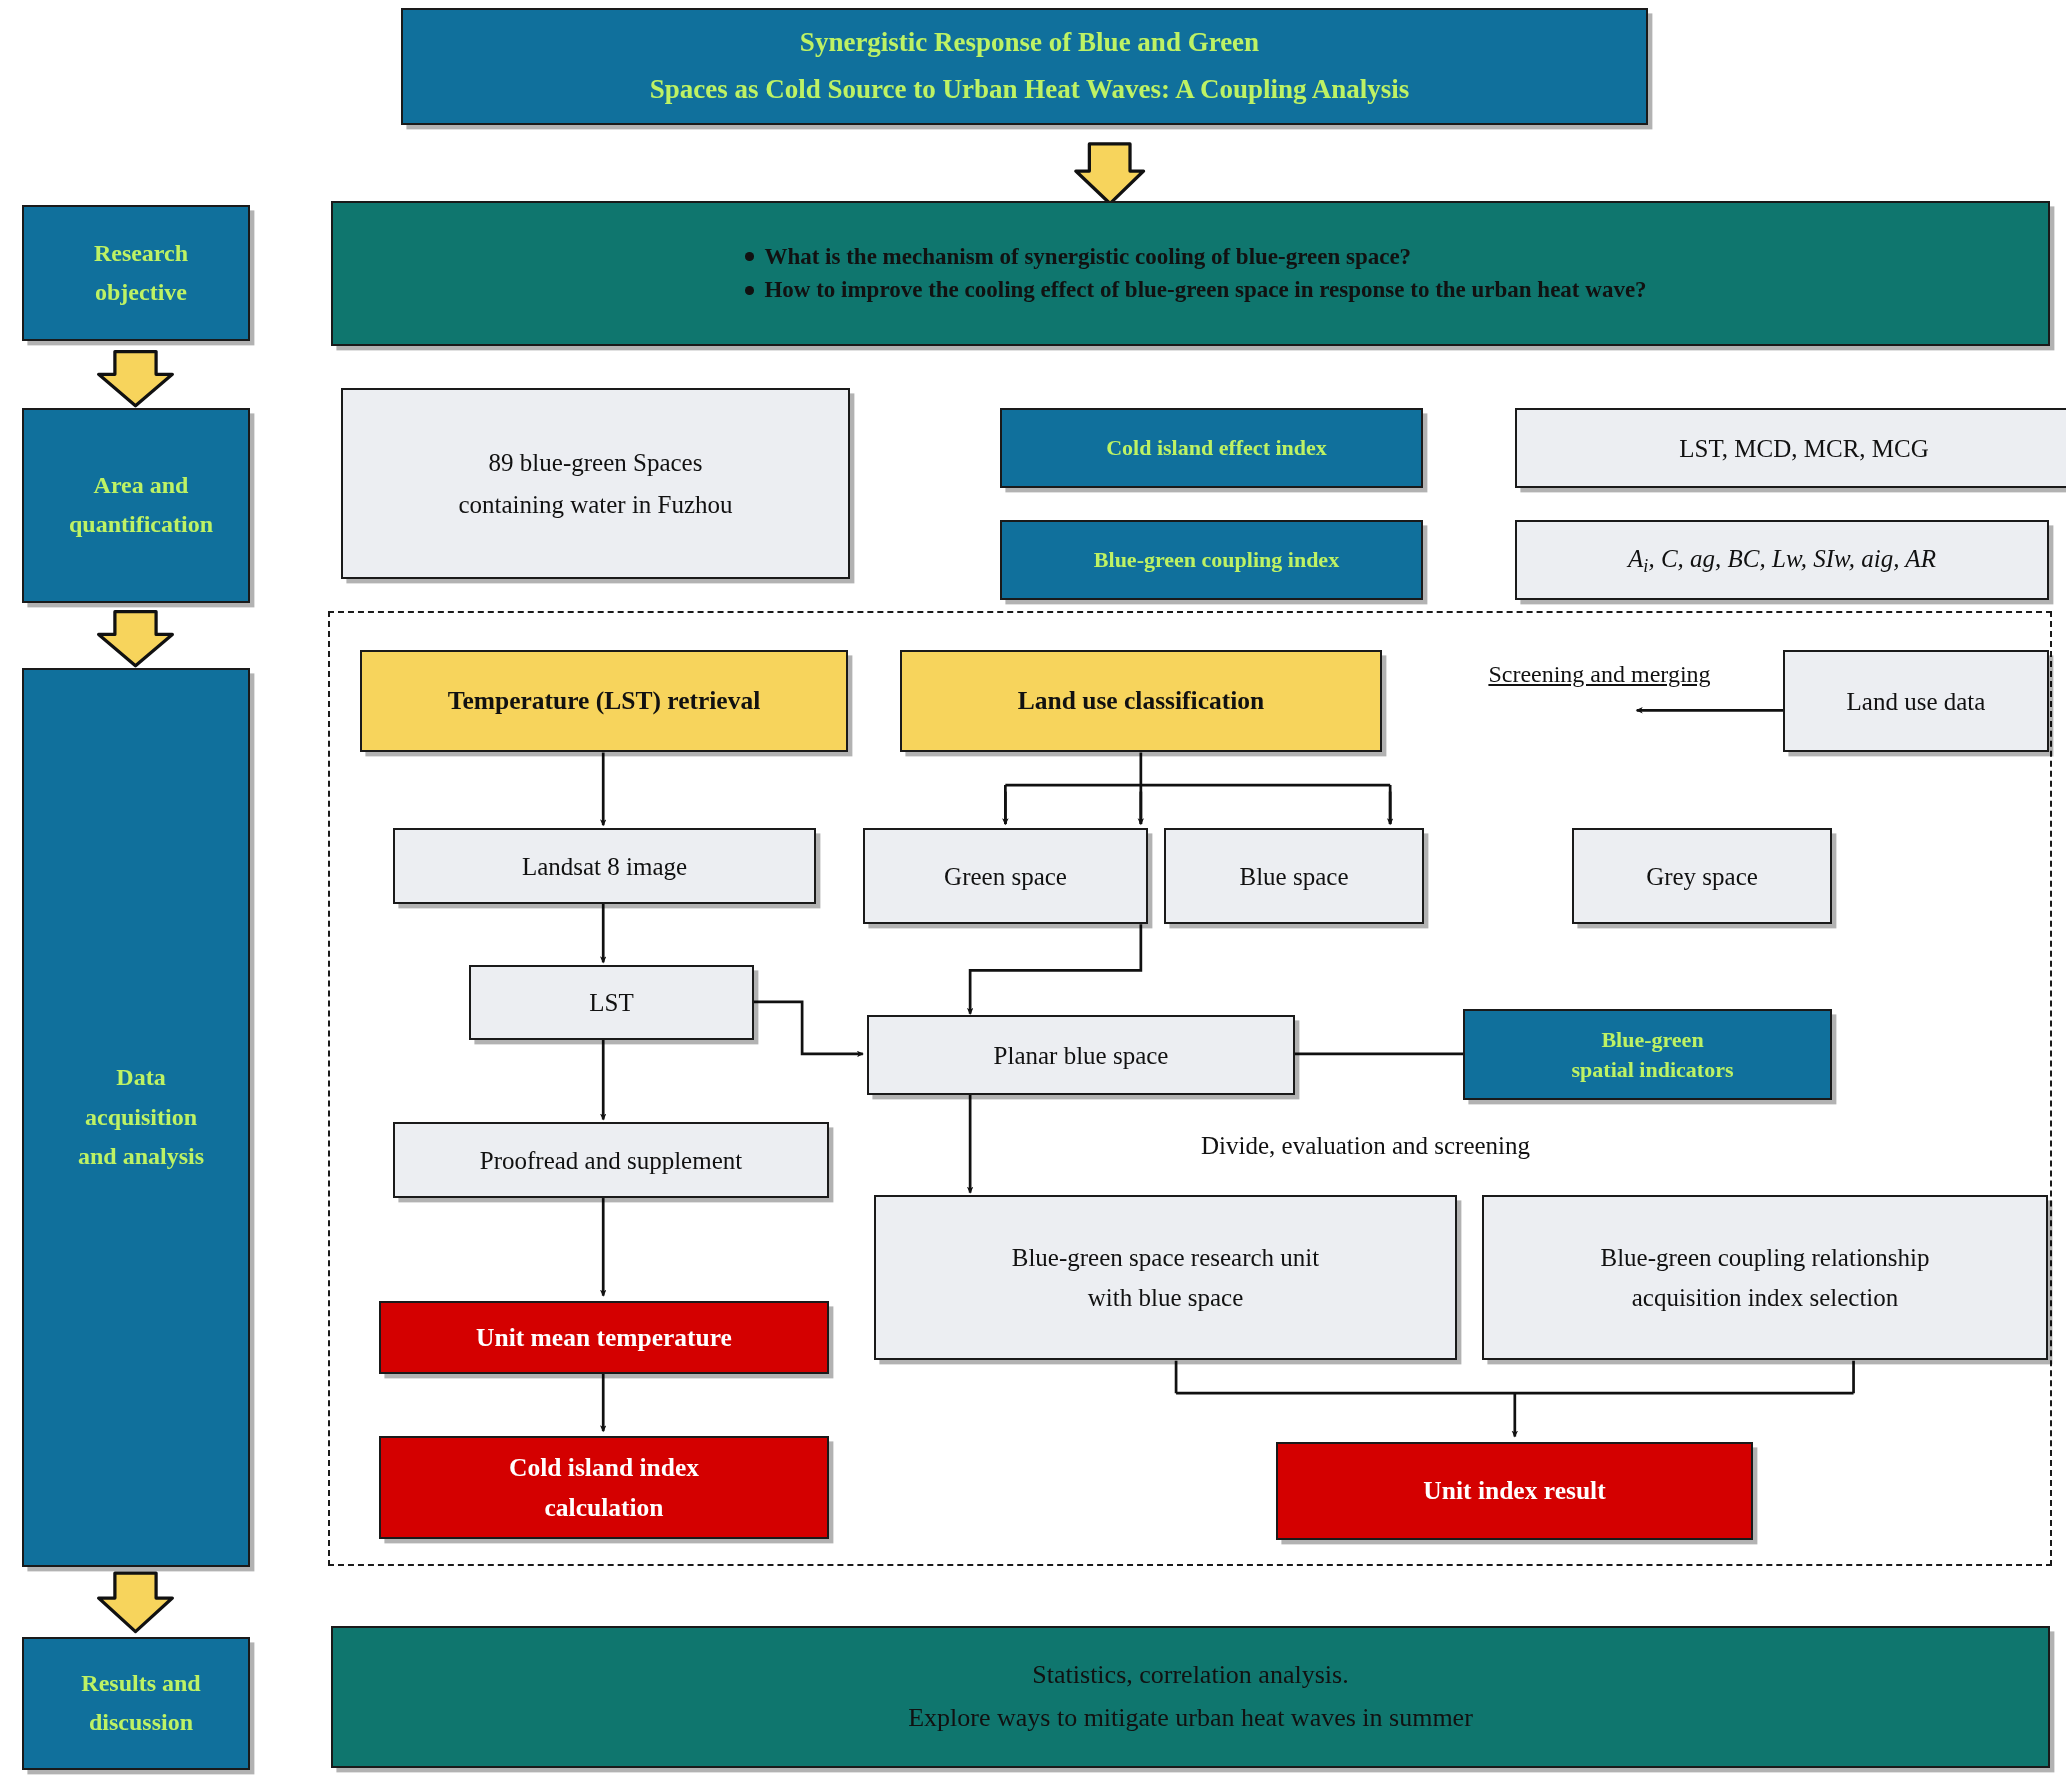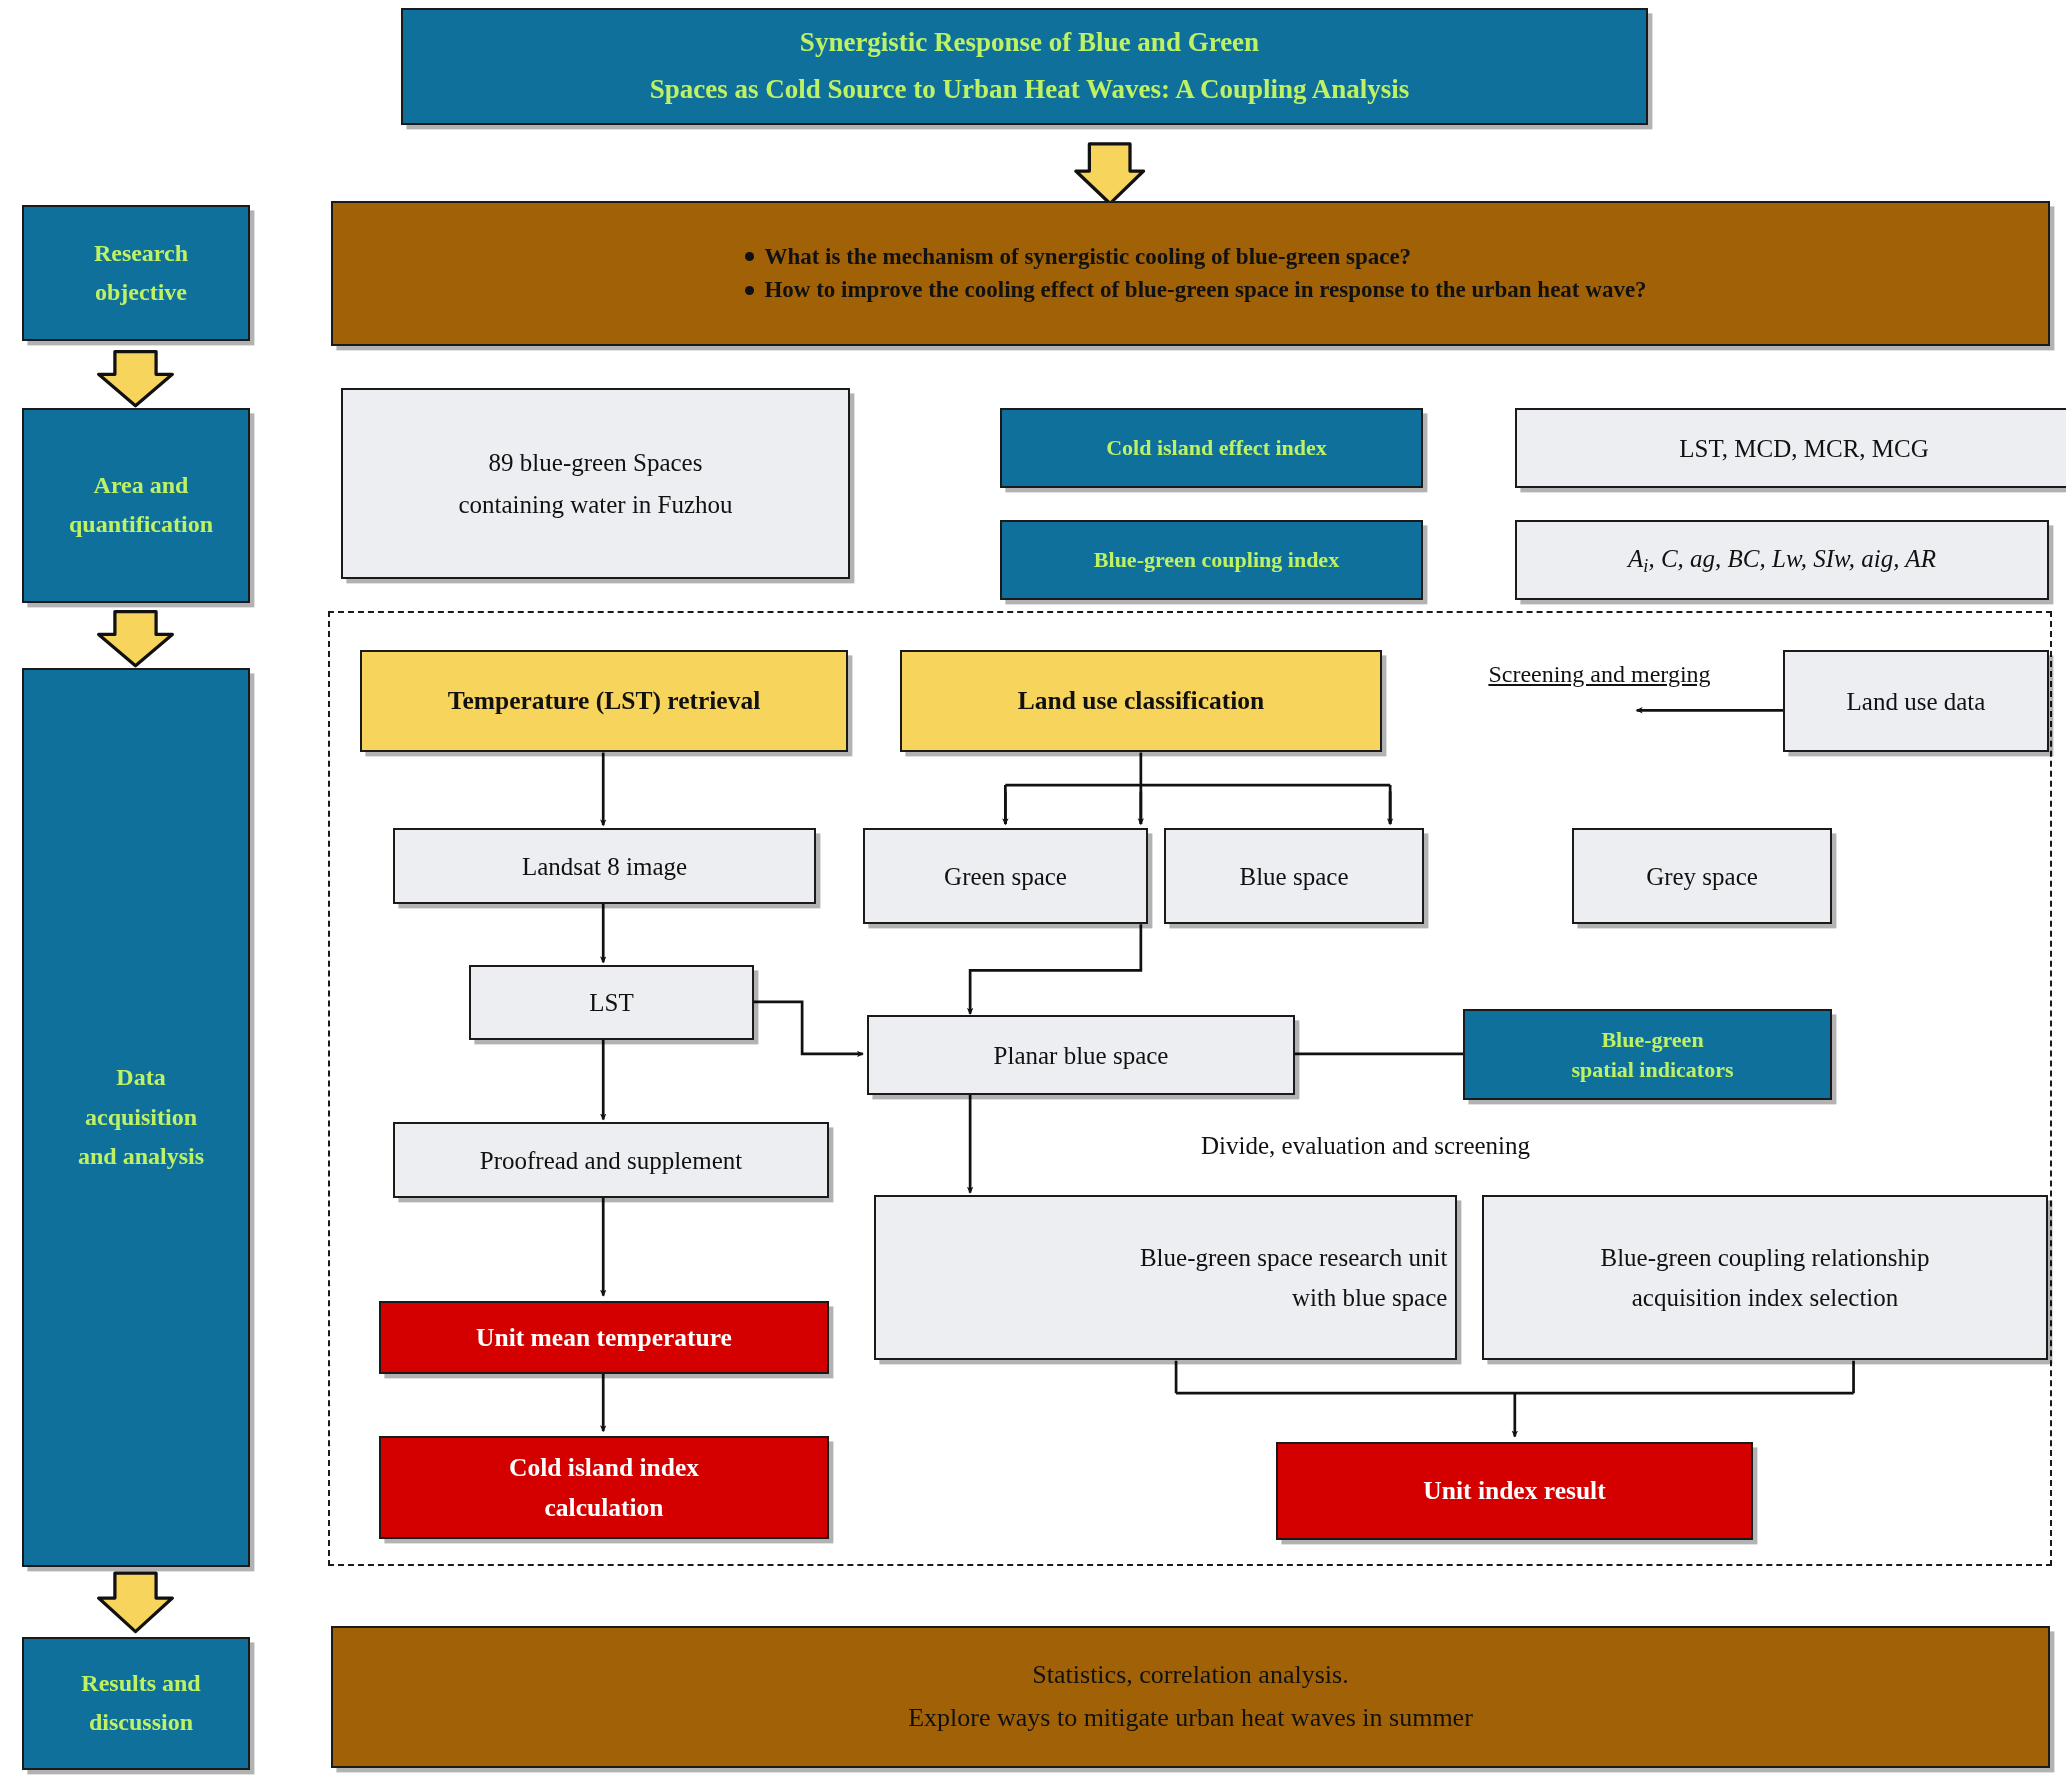--- a/index.html
+++ b/index.html
@@ -4,21 +4,21 @@
 <style>
   html,body{margin:0;padding:0;background:#ffffff;}
   body{font-family:"Liberation Serif", serif; -webkit-font-smoothing:antialiased;}
   #root{position:relative;width:2066px;height:1781px;background:#fff;overflow:hidden;}
 
   .box{position:absolute;box-sizing:border-box;display:flex;align-items:center;justify-content:center;
        text-align:center;border:2.2px solid #1a1a1a;box-shadow:4.9px 4.9px 0 -0.5px rgba(0,0,0,0.30);}
   .box .txt{width:100%;padding:0 7.6px;line-height:1.32;}
 
   .teal{background:#10709c;color:#bef264;font-weight:bold;padding-left:10px;}
-  .lightblue{background:#a16207;color:#111111;}
+  .lightblue{background:#0f766e;color:#111111;}
   .grey{background:#eceef2;color:#111111;}
   .yellowbx{background:#f7d45c;color:#111111;font-weight:bold;}
   .red{background:#d40000;color:#ffffff;font-weight:bold;}
 
   .plain{position:absolute;color:#111;line-height:1.3;}
 
   .dashwrap{position:absolute;box-sizing:border-box;border:2.7px dashed #1a1a1a;}
 
   svg.conn{position:absolute;left:0;top:0;width:2066px;height:1781px;pointer-events:none;}
 
@@ -198,21 +198,21 @@
       <div>spatial indicators</div>
     </div>
   </div>
 
   <div class="box grey" style="left:393px;top:1122px;width:436px;height:76px;font-size:25px;">
     <div class="txt">Proofread and supplement</div>
   </div>
 
   <div class="plain" style="left:1201px;top:1130px;width:650px;font-size:25px;text-align:left;">Divide, evaluation and screening</div>
 
-  <div class="box grey" style="left:874px;top:1195px;width:583px;height:165px;font-size:25px;text-align:right;">
+  <div class="box grey" style="left:874px;top:1195px;width:583px;height:165px;font-size:25px;">
     <div class="txt">
       <div>Blue-green space research unit</div>
       <div style="height:7.6px"></div>
       <div>with blue space</div>
     </div>
   </div>
 
   <div class="box grey" style="left:1482px;top:1195px;width:566px;height:165px;font-size:25px;">
     <div class="txt">
       <div>Blue-green coupling relationship</div>

